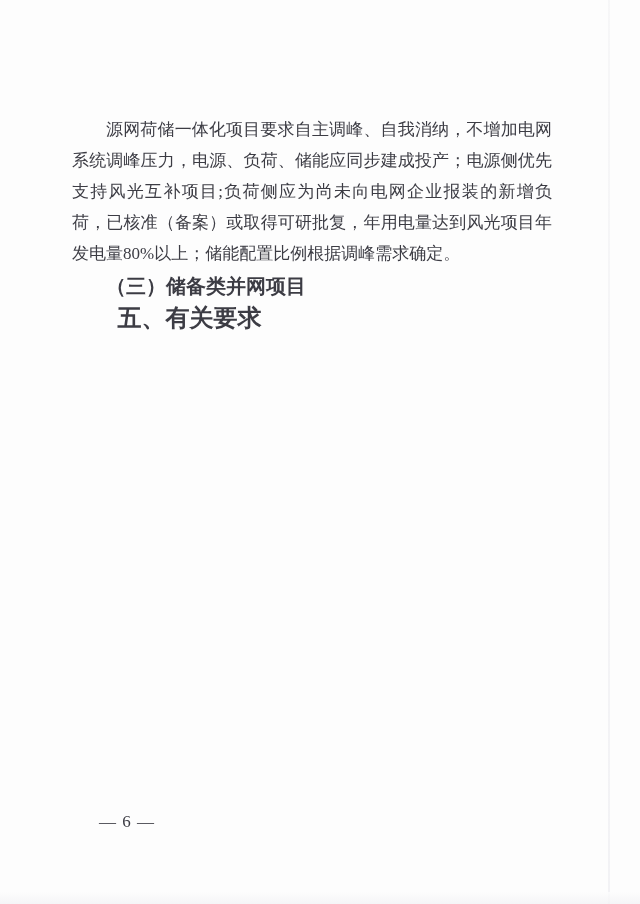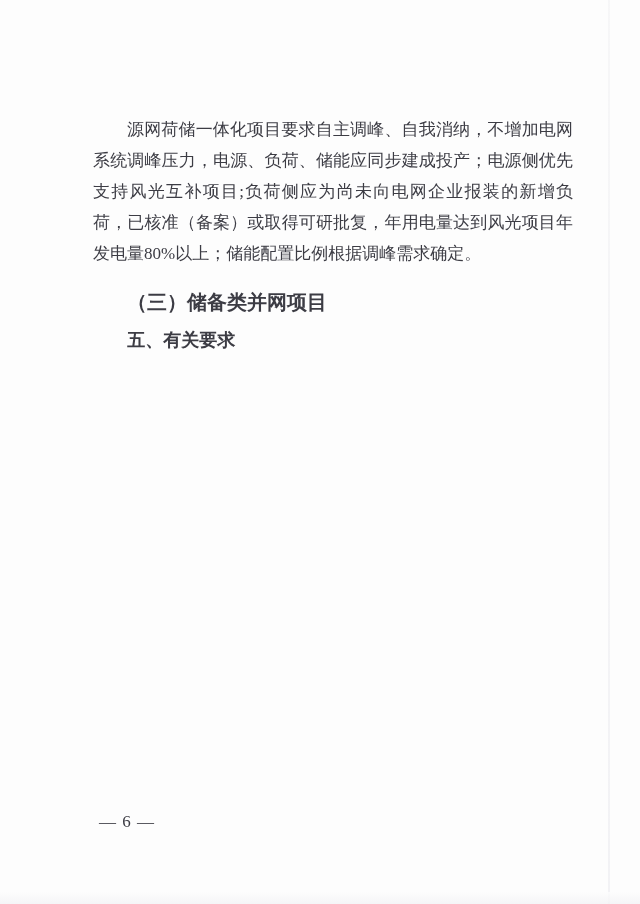--- a/index.html
+++ b/index.html
@@ -33,46 +33,46 @@
     position: absolute;
     left: 0;
     bottom: 0;
     width: 100%;
     height: 12px;
     background: linear-gradient(#fdfdfd, #f3f3f5);
     opacity: 0.8;
   }
   .content {
     position: absolute;
-    left: 93px;
+    left: 72px;
     top: 114px;
     width: 480px;
   }
   .content p {
     margin: 0;
   }
   .content p.body {
     font-size: 17px;
     line-height: 31px;
     text-indent: 2em;
     text-align: justify;
     text-justify: inter-character;
   }
   .content p.heading-kai {
     font-size: 20px;
     line-height: 31px;
-    margin-top: 18px;
+    margin-top: 2px;
     text-indent: 1.7em;
     font-weight: bold;
     font-family: "Liberation Serif", "DejaVu Serif", serif;
   }
   .content p.heading-hei {
-    font-size: 18px;
+    font-size: 24px;
     line-height: 31px;
-    margin-top: 7px;
+    margin-top: 0;
     text-indent: 1.9em;
     font-weight: bold;
     font-family: "Liberation Sans", "DejaVu Sans", sans-serif;
   }
   .page-number {
     position: absolute;
     left: 99px;
     top: 806px;
     font-size: 17px;
     line-height: 31px;

